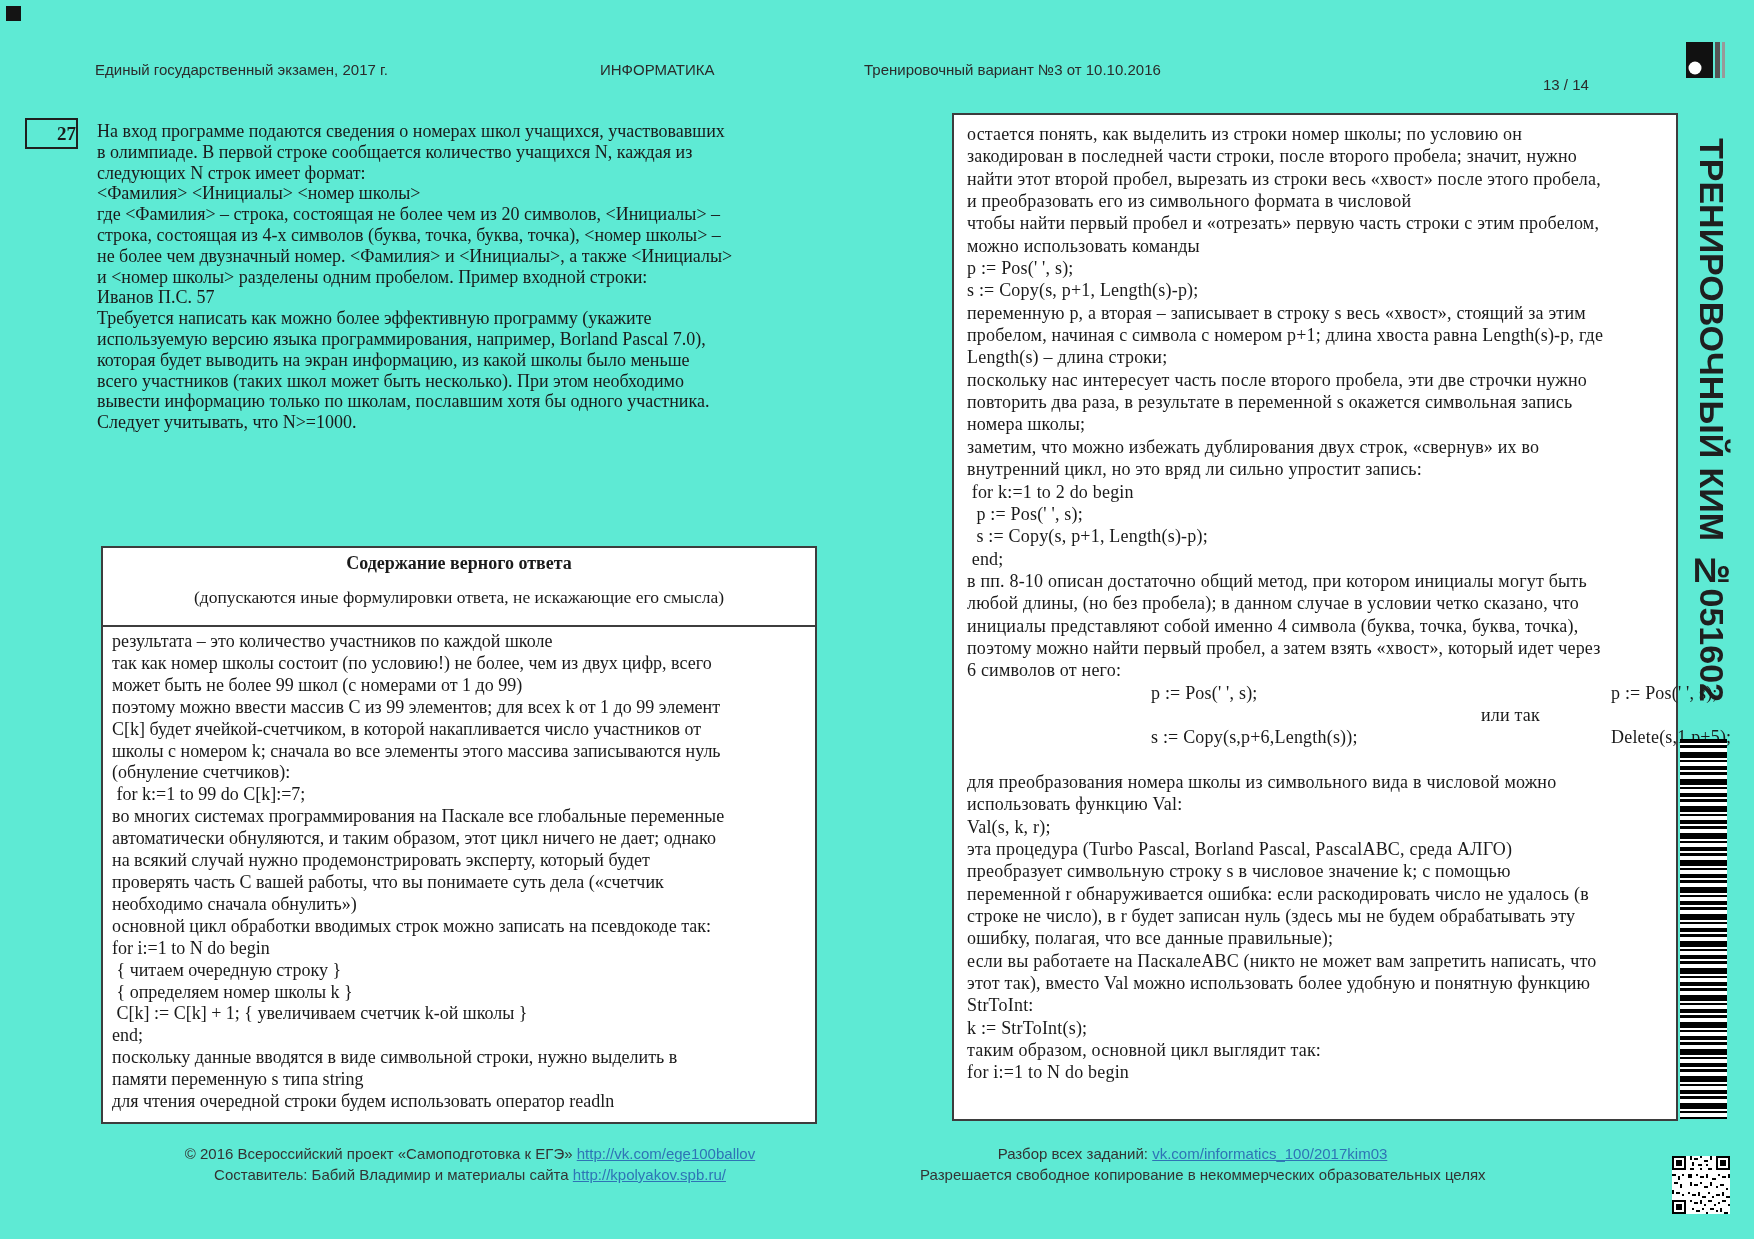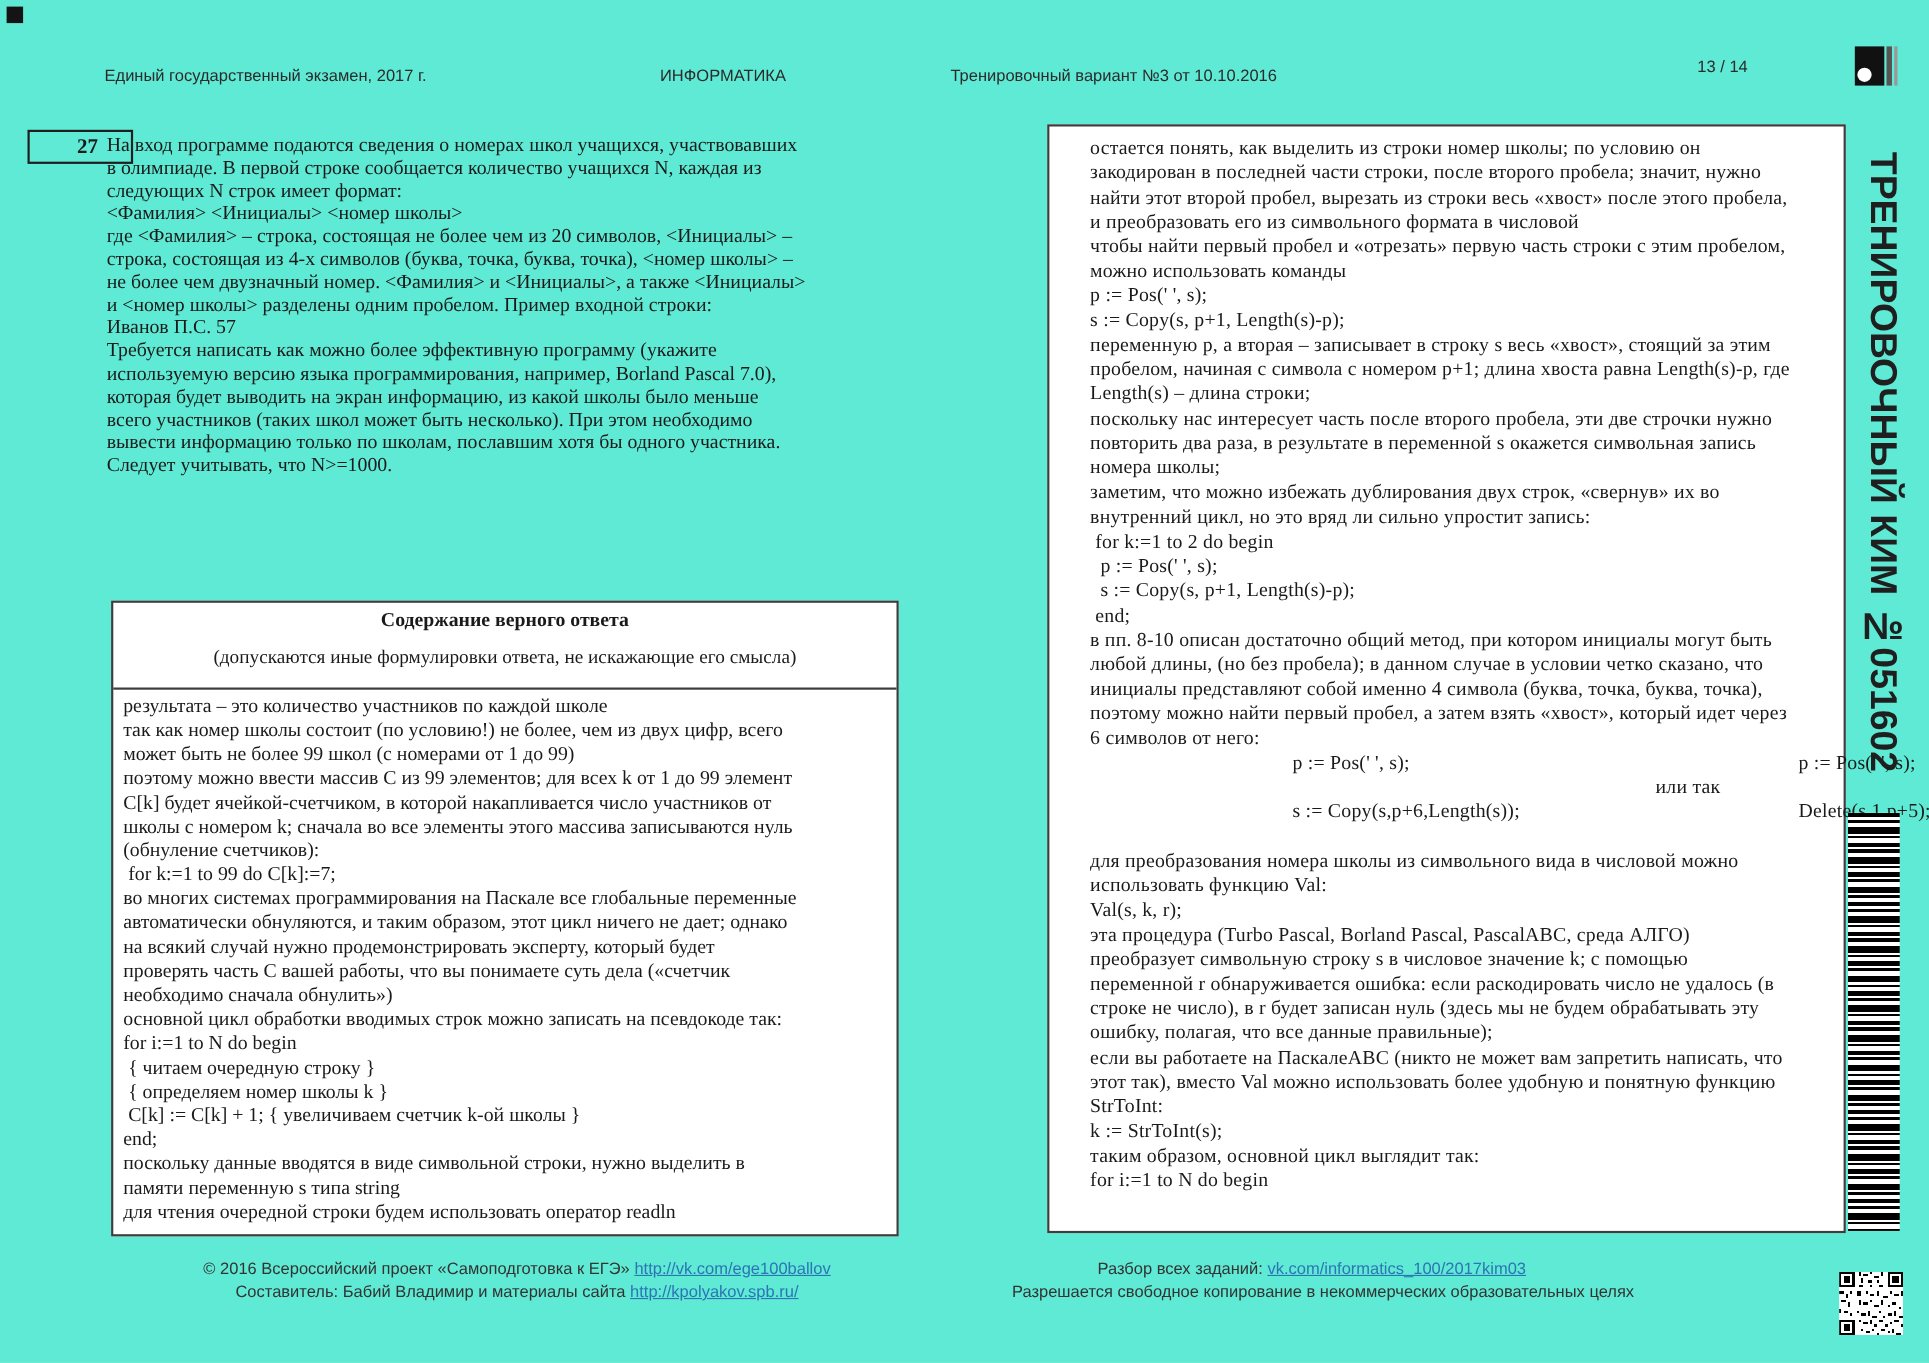--- a/index.html
+++ b/index.html
@@ -6,40 +6,40 @@
   .page { position:relative; width:1754px; height:1239px; background:#5eead4; overflow:hidden;
           font-family:"Liberation Serif", serif; color:#1a1a1a; }
 
   .corner-mark { position:absolute; left:6px; top:6px; width:15px; height:15px; background:#141414; }
 
   .hdr { position:absolute; font-family:"Liberation Sans", sans-serif; font-size:15px;
          color:#2b2b2b; white-space:nowrap; }
   .hdr-left   { left:95px;  top:61px; }
   .hdr-center { left:600px; top:61px; }
   .hdr-right  { left:864px; top:61px; }
-  .hdr-page   { left:1543px;top:52px; }
+  .hdr-page   { left:1543px;top:76px; }
 
   .tasknum { position:absolute; left:25px; top:118px; width:49px; height:27px;
-             border:2px solid #1f1f1f; text-align:left; font-weight:bold;
-             font-size:19px; line-height:27px;padding-left:43px; }
+             border:2px solid #1f1f1f; text-align:right; font-weight:bold;
+             font-size:19px; line-height:27px; }
 
   .task-text { position:absolute; left:97px; top:121px; width:745px;
                font-size:18px; line-height:20.8px; }
   .tline { white-space:pre; min-height:1em; }
 
   .answer-box { position:absolute; left:101px; top:546px; width:716px;
                 border:2px solid #3d3d3d; box-sizing:border-box; background:#fff; }
   .ab-head  { border-bottom:2px solid #3d3d3d; text-align:center; padding:5px 8px 17px 8px; }
   .ab-title { font-weight:bold; font-size:18px; }
   .ab-sub   { font-size:17.5px; margin-top:13px; }
   .ab-body  { padding:4px 6px 9px 9px; font-size:18px; line-height:21.9px; }
 
   .right-box { position:absolute; left:952px; top:113px; width:726px; height:1008px;
                border:2px solid #3d3d3d; box-sizing:border-box; background:#fff; overflow:visible; }
-  .rb-body { padding:8px 0 0 13px; font-size:18px; line-height:22.35px; letter-spacing:0.2px;margin-left:24px; }
+  .rb-body { padding:8px 0 0 13px; font-size:18px; line-height:22.35px; letter-spacing:0.2px; }
   .sp-row  { position:relative; height:22.35px; }
   .sp-left  { position:absolute; left:184px; white-space:pre; }
   .sp-or    { position:absolute; left:514px; white-space:pre; }
   .sp-right { position:absolute; left:644px; white-space:pre; z-index:1; }
 
   .footer { position:absolute; font-family:"Liberation Sans", sans-serif; font-size:15px;
             line-height:21px; color:#333; text-align:center; white-space:nowrap; }
   .footer-left  { left:105px; top:1143px; width:730px; }
   .footer-right { left:920px; top:1143px; width:545px; }
   .lnk { color:#2e74b5; text-decoration:underline; cursor:pointer; }

